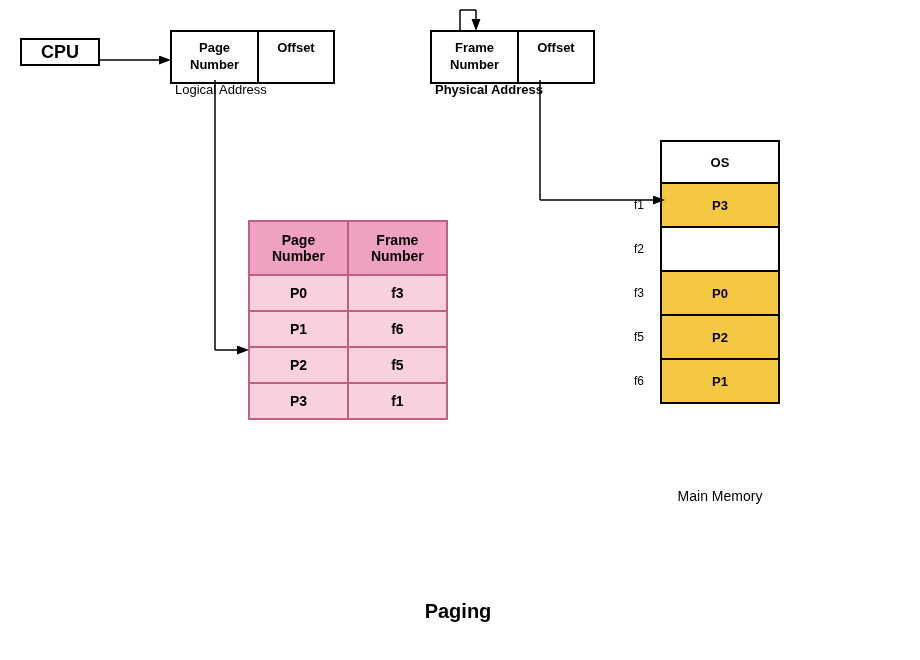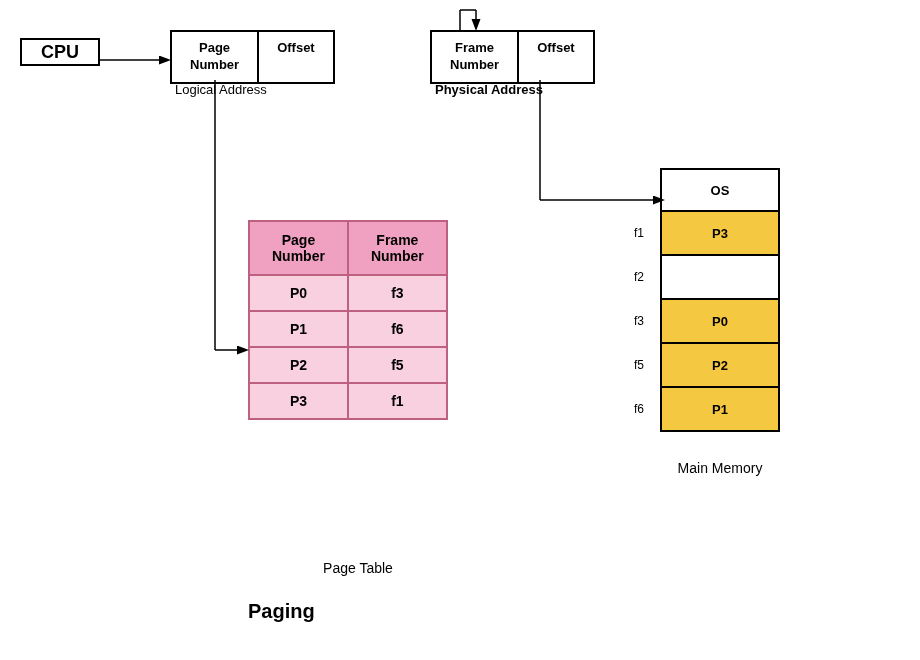--- a/index.html
+++ b/index.html
@@ -125,21 +125,20 @@
       font-weight: normal;
       text-align: center;
       width: 220px;
     }
 
     
     .main-memory-container {
       position: absolute;
       left: 660px;
       top: 140px;
-      margin-top: 28px;
     }
     .memory-frame {
       width: 120px;
       height: 44px;
       border-left: 2px solid #000;
       border-right: 2px solid #000;
       border-bottom: 2px solid #000;
       display: flex;
       align-items: center;
       justify-content: center;
@@ -157,35 +156,35 @@
     .frame-label {
       position: absolute;
       left: -28px;
       font-size: 12px;
       font-weight: normal;
     }
 
     .main-memory-label {
       position: absolute;
       left: 660px;
-      top: 460px;
+      top: 488px;
       font-size: 14px;
       font-weight: normal;
       text-align: center;
       width: 120px;
     }
 
     
     .paging-title {
       position: absolute;
       left: 248px;
       top: 600px;
       font-size: 20px;
       font-weight: bold;
-      text-align: left;
+      text-align: center;
       width: 420px;
     }
 
     
     .arrows-svg {
       position: absolute;
       top: 0;
       left: 0;
       width: 920px;
       height: 660px;
@@ -237,21 +236,20 @@
             <td>f5</td>
           </tr>
           <tr>
             <td>P3</td>
             <td>f1</td>
           </tr>
         </tbody>
     </table>
   </div>
 
-  <div class="page-table-label">Page Table</div>
 
   <div class="main-memory-container" id="main-memory-container">
   <div class="memory-frame">
         <span>OS</span>
       </div>
       <div class="memory-frame yellow">
         <span class="frame-label">f1</span>
         <span>P3</span>
       </div>
       <div class="memory-frame">

